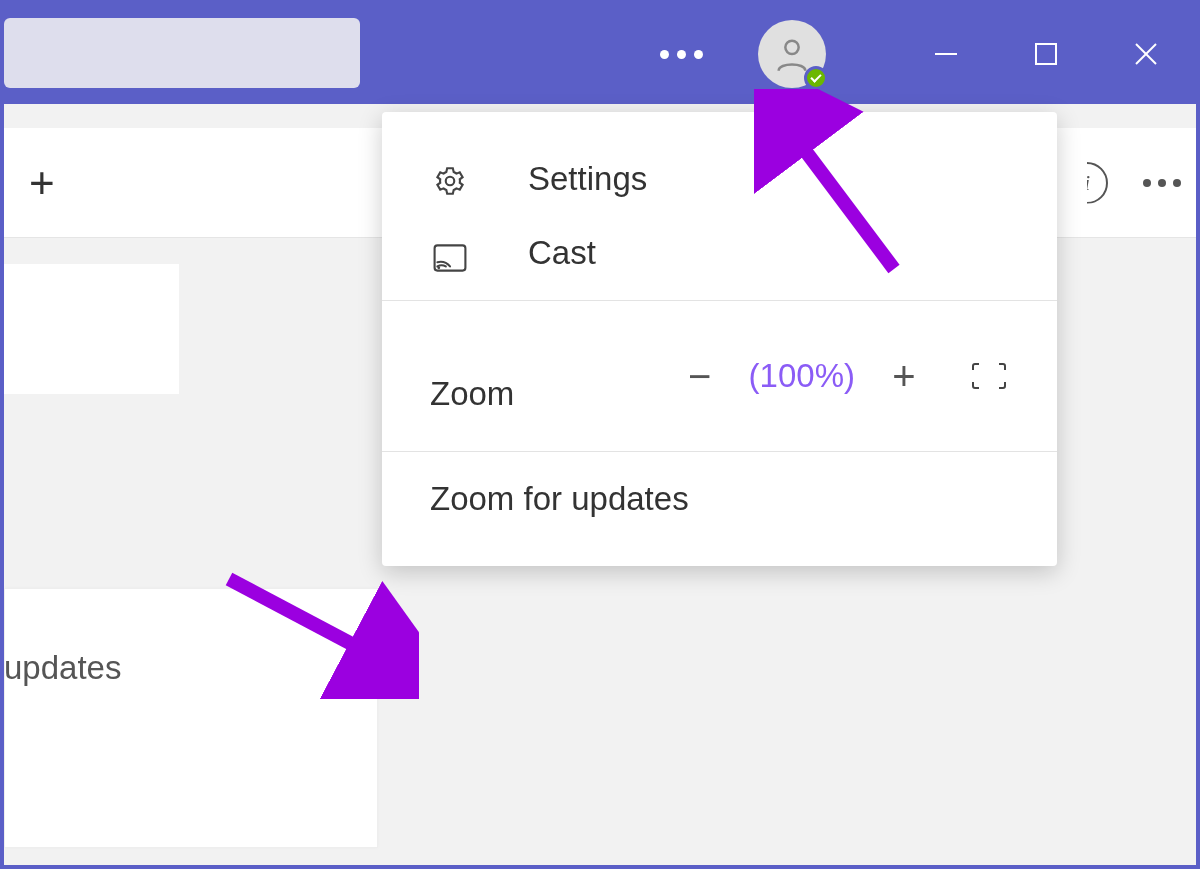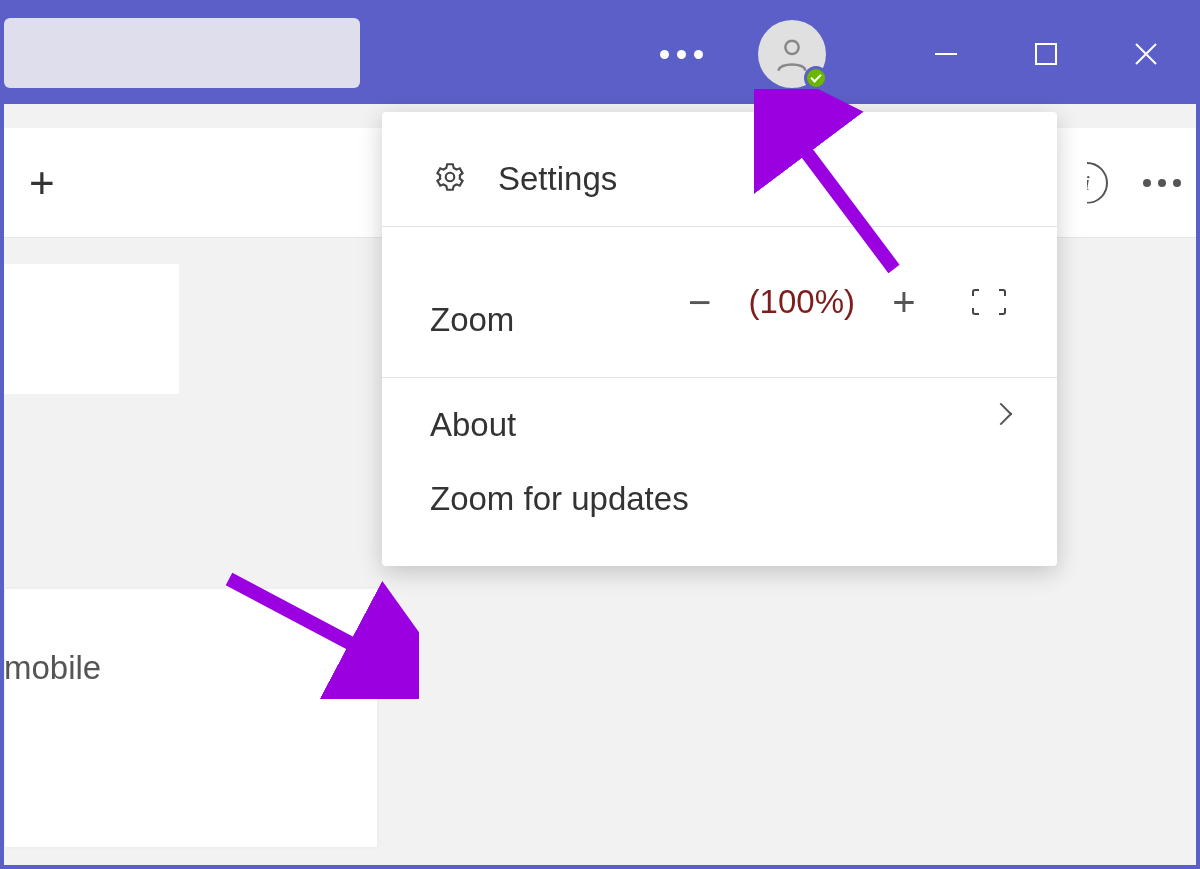--- a/index.html
+++ b/index.html
@@ -166,25 +166,26 @@
     top: 108px;
     width: 675px;
     background: #fff;
     box-shadow: 0 6px 24px rgba(0,0,0,0.2);
     border-radius: 4px;
     padding-top: 30px;
     padding-bottom: 30px;
   }
   .menu-item {
     display: flex;
-    align-items: flex-start;
+    align-items: flex-end;
     padding: 18px 48px;
     font-size: 33px;
     color: #333;
     cursor: pointer;
+    gap: 30px;
   }
   .menu-item .icon {
     width: 40px;
     margin-right: 28px;
     display: flex;
     align-items: center;
     justify-content: center;
   }
   .menu-divider {
     height: 1px;
@@ -201,21 +202,21 @@
   .zoom-row .label { flex: 0 0 auto; width: 180px; margin-top: 36px; }
   .zoom-row .spacer { flex: 1; }
   .zoom-btn {
     font-size: 40px;
     font-weight: 200;
     width: 50px;
     text-align: center;
     color: #555;
     cursor: pointer;
   }
-  .zoom-val { margin: 0 24px; color: #7f1d1d; }
+  .zoom-val { margin: 0 24px; color: #8b5cf6; }
   .fullscreen {
     margin-left: 40px;
     width: 40px; height: 30px;
     display: flex; align-items: center; justify-content: center;
   }
   .menu-item.arrow::after {
     content: "";
     margin-left: auto;
     width: 14px; height: 14px;
     border-right: 2px solid #555;
@@ -273,32 +274,43 @@
       <div class="info">i</div>
       <div class="dots">
           <span></span>
           <span></span>
           <span></span>
         </div>
     </div>
   </div>
   <div class="bg-panel bg-block1"></div>
   <div class="bg-card"></div>
-  <div class="bg-text">mobile</div>
+  <div class="bg-text">updates</div>
 </div>
 
 <div class="menu">
   <div class="menu-item">
     <span class="icon">
       <svg width="34" height="34" viewBox="0 0 24 24" fill="none" stroke="#444" stroke-width="1.5">
         <circle cx="12" cy="12" r="3"></circle>
         <path d="M19 12a7 7 0 0 0-.1-1.2l2-1.5-2-3.4-2.3.9a7 7 0 0 0-2-1.2L14 3h-4l-.6 2.6a7 7 0 0 0-2 1.2l-2.3-.9-2 3.4 2 1.5A7 7 0 0 0 5 12c0 .4 0 .8.1 1.2l-2 1.5 2 3.4 2.3-.9a7 7 0 0 0 2 1.2L10 21h4l.6-2.6a7 7 0 0 0 2-1.2l2.3.9 2-3.4-2-1.5c.1-.4.1-.8.1-1.2z"></path>
       </svg>
     </span>
     <span>Settings</span>
+  </div>
+  <div class="menu-item">
+    <span class="icon">
+      <svg width="34" height="28" viewBox="0 0 24 20" fill="none" stroke="#444" stroke-width="1.5">
+        <rect x="1" y="1" width="22" height="18" rx="2"></rect>
+        <path d="M3 16a6 6 0 0 1 6 0" stroke-linecap="round"></path>
+        <path d="M3 13a9 9 0 0 1 9 3" stroke-linecap="round"></path>
+        <circle cx="4" cy="17" r="1" fill="#444" stroke="none"></circle>
+      </svg>
+    </span>
+    <span>Cast</span>
   </div>
 
   <div class="menu-divider"></div>
 
   <div class="zoom-row">
     <span class="label">Zoom</span>
     <span class="spacer"></span>
     <span class="zoom-btn">−</span>
     <span class="zoom-val">(100%)</span>
     <span class="zoom-btn">+</span>
@@ -307,23 +319,20 @@
         <path d="M3 9V5a2 2 0 0 1 2-2h4"></path>
         <path d="M35 9V5a2 2 0 0 0-2-2h-4"></path>
         <path d="M3 21v4a2 2 0 0 0 2 2h4"></path>
         <path d="M35 21v4a2 2 0 0 1-2 2h-4"></path>
       </svg>
     </span>
   </div>
 
   <div class="menu-divider"></div>
 
-  <div class="menu-item arrow">
-    <span>About</span>
-  </div>
   <div class="menu-item">
     <span>Zoom for updates</span>
   </div>
 </div>
 
 <svg class="ann-arrow" style="left:750px; top:85px;" width="160" height="190">
   <defs>
       <marker id="ah1" markerWidth="14" markerHeight="14" refX="4" refY="5" orient="auto">
         <path d="M0,0 L10,5 L0,10 z" fill="#9b00e0"></path>
       </marker>

